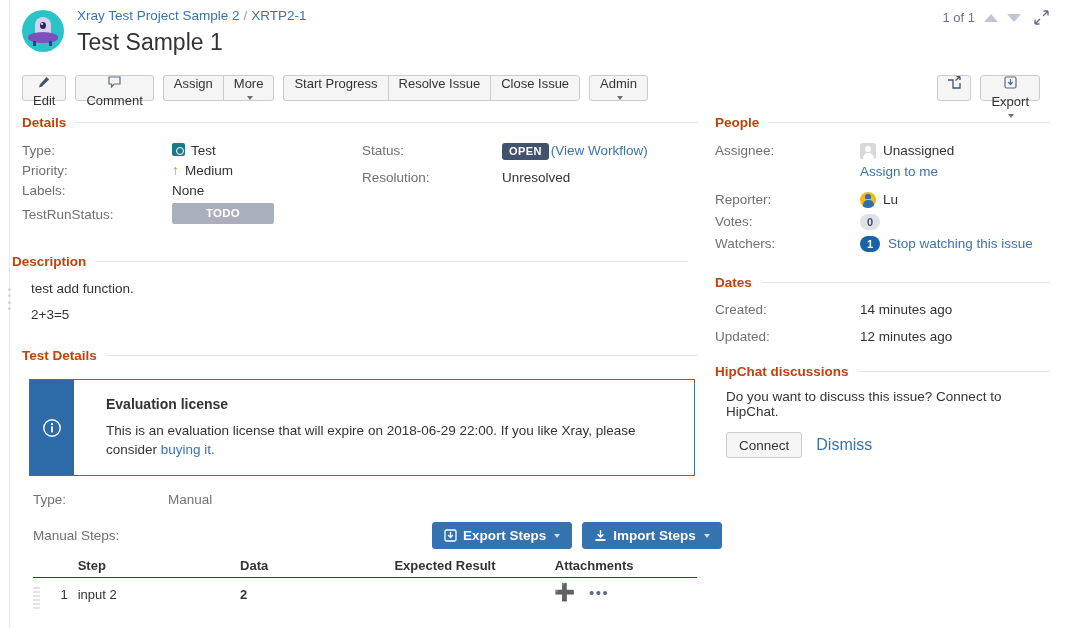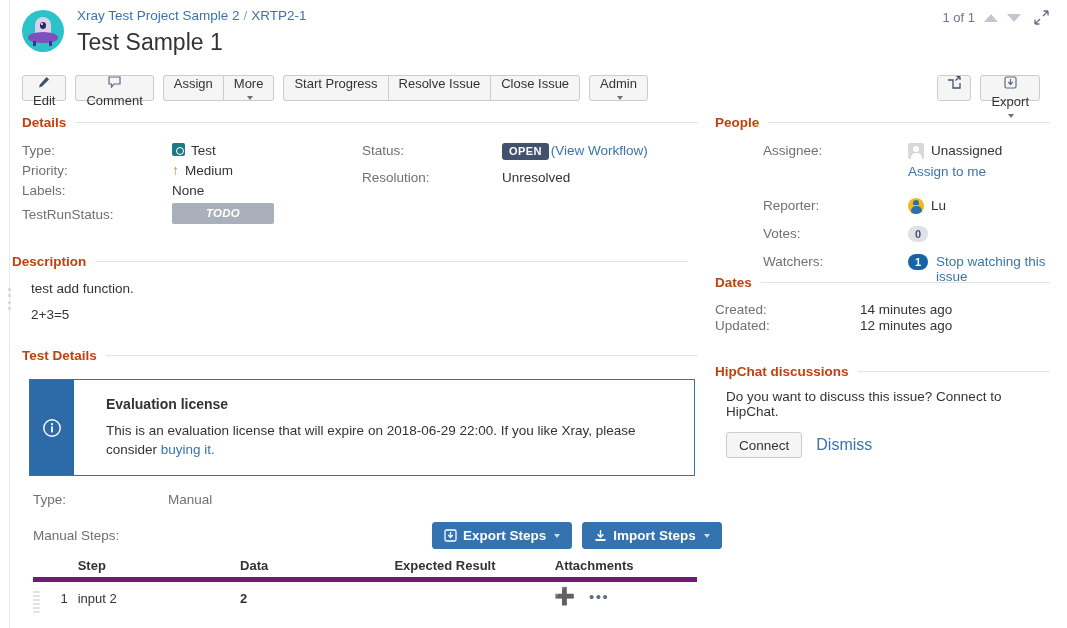--- a/index.html
+++ b/index.html
@@ -71,41 +71,41 @@
   
   .fields { display: grid; grid-template-columns: max-content 1fr; row-gap: 5px; column-gap: 0; font-size: 13.5px; }
   .fl { color: #707070; padding-right: 10px; white-space: nowrap; }
   .fv { color: #333; display: flex; align-items: flex-start; }
 
   .type-ico { width: 13px; height: 13px; background: #1a7b84; border-radius: 2px; position: relative; margin-right: 6px; flex: none; }
   .type-ico::after { content: ""; position: absolute; left: 3.5px; top: 3.5px; width: 6px; height: 6px; border: 1.6px solid #fff; border-radius: 50%; }
   .prio-ico { color: #e9832a; font-size: 14px; margin-right: 6px; line-height: 1; font-weight: bold; }
 
   .lozenge { display: inline-block; padding: 2px 7px 3px; border-radius: 3px; font-size: 11px; font-weight: bold; letter-spacing: .4px; color: #fff; background: #42526e; text-transform: uppercase; line-height: 12px; }
-  .todo-badge { display: inline-block; width: 102px; text-align: center; background: #a9b0bb; color: #fff; font-size: 11.5px; font-weight: bold; padding: 4px 0 5px; border-radius: 2px; letter-spacing: .3px; font-style: italic; }
+  .todo-badge { display: inline-block; width: 102px; text-align: center; background: #a9b0bb; color: #fff; font-size: 11.5px; font-weight: bold; padding: 4px 0 5px; border-radius: 2px; letter-spacing: .3px; }
   .link { color: #3b73af; text-decoration: none; cursor: pointer; }
 
   
   .desc-body { font-size: 13.5px; color: #333; line-height: 18px; }
   .desc-body p { margin: 0 0 8px; }
 
   
   .banner { position: absolute; display: flex; border: 1px solid #3572b0; background: #fff; width: 666px; }
   .banner-side { width: 44px; background: #2c6ba8; display: flex; align-items: center; justify-content: center; flex: none; }
   .banner-side svg { display: block; }
   .banner-body { padding: 16px 18px 16px 20px; }
   .banner-title { font-size: 14px; font-weight: bold; color: #333; margin-bottom: 9px; }
   .banner-text { font-size: 13.5px; color: #333; line-height: 19px; }
 
   
   .blue-btn { background: #3572b0; color: #fff; border: 1px solid #3572b0; border-radius: 3px; height: 27px; padding: 0 11px; font-size: 13.5px; font-weight: bold; display: flex; align-items: center; gap: 6px; cursor: pointer; font-family: "Liberation Sans", sans-serif; }
   .blue-btn .caret { border-top-color: #cfe0f0; }
 
   .steps-table { width: 664px; font-size: 13px; border-collapse: collapse; }
-  .steps-table th { font-weight: bold; color: #333; font-size: 13px; padding: 0 0 4px; text-align: left; border-bottom: 5px solid #701a75; }
+  .steps-table th { font-weight: bold; color: #333; font-size: 13px; padding: 0 0 4px; text-align: left; border-bottom: 1px solid #701a75; }
   .steps-table td { padding: 9px 0 0; color: #333; vertical-align: top; }
   .col-grip { width: 22px; }
   .col-num { width: 22px; text-align: right; padding-right: 10px !important; }
   .col-step { width: 160px; }
   .col-data { width: 152px; font-weight: bold; }
   .col-exp { width: 158px; }
   .col-att { width: 140px; }
   .grip { display: inline-block; width: 7px; height: 22px; background:
       repeating-linear-gradient(0deg, #e3e3e3 0 2px, #fff 2px 4px); border-radius: 1px; }
   .row-actions { display: flex; align-items: center; gap: 13px; color: #5e6c84; }
@@ -373,21 +373,21 @@
         </tr>
       </tbody>
     </table>
   </div>
 
   <div class="sect" style="left:715px; top:115px; width:335px;">
     <div class="sect-head">
       <span>People</span>
       <span class="line"></span>
     </div>
-    <div class="fields" style="margin-top:13px; row-gap:12px;margin-left:48px;">
+    <div class="fields" style="margin-top:13px; row-gap:6px;">
       <div class="fl" style="width:145px;">Assignee:</div>
       <div>
         <div class="fv">
           <span class="avatar-sq av-unassigned"></span>
           <span>Unassigned</span>
         </div>
         <a class="link" style="display:inline-block; margin-top:5px;">Assign to me</a>
       </div>
 
       <div class="fl" style="padding-top:7px;">Reporter:</div>
@@ -407,21 +407,21 @@
         <a class="link">Stop watching this issue</a>
       </div>
     </div>
   </div>
 
   <div class="sect" style="left:715px; top:275px; width:335px;">
     <div class="sect-head">
       <span>Dates</span>
       <span class="line"></span>
     </div>
-    <div class="fields" style="margin-top:12px; row-gap:1px;">
+    <div class="fields" style="margin-top:12px; row-gap:12px;">
       <div class="fl" style="width:145px;">Created:</div>
       <div class="fv">14 minutes ago</div>
       <div class="fl">Updated:</div>
       <div class="fv">12 minutes ago</div>
     </div>
   </div>
 
   <div class="sect" style="left:715px; top:364px; width:335px;">
     <div class="sect-head">
       <span>HipChat discussions</span>

